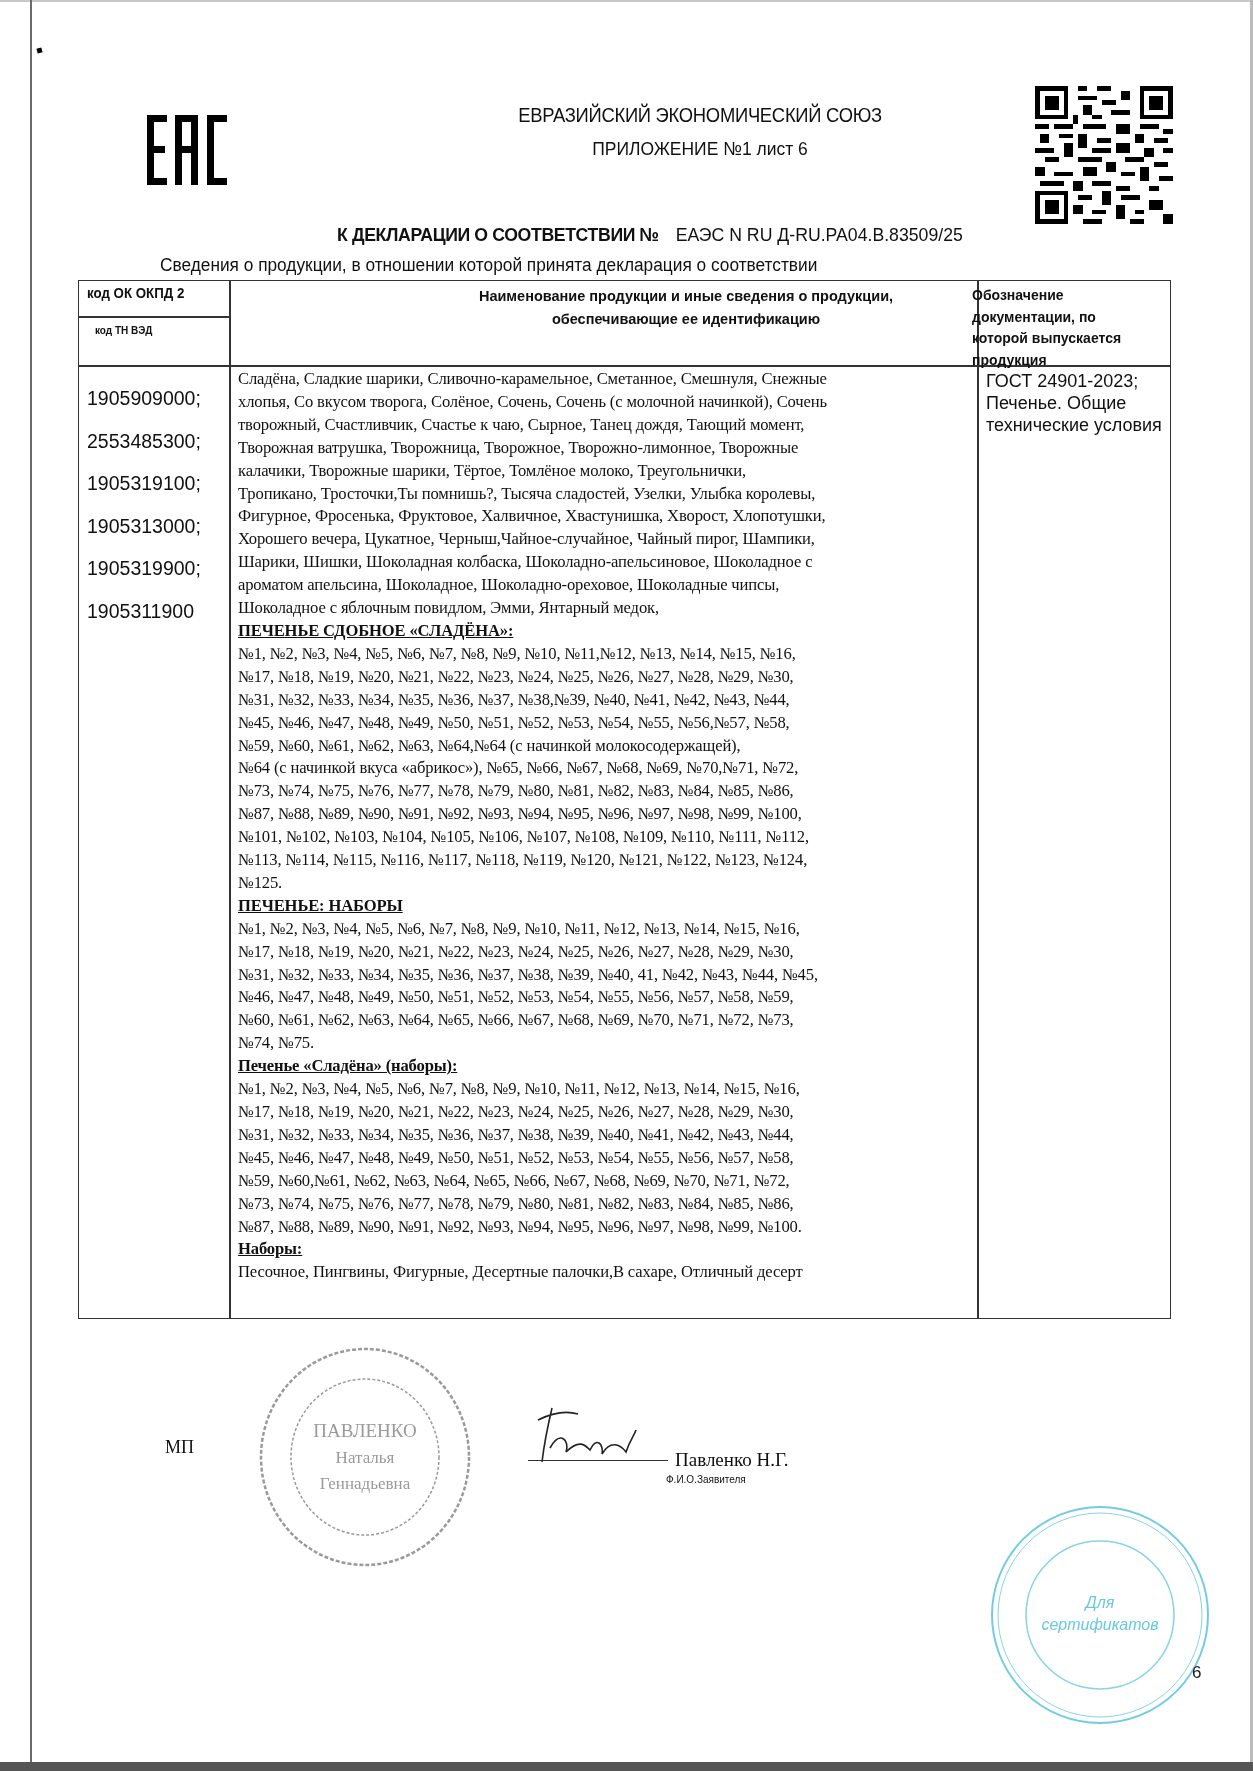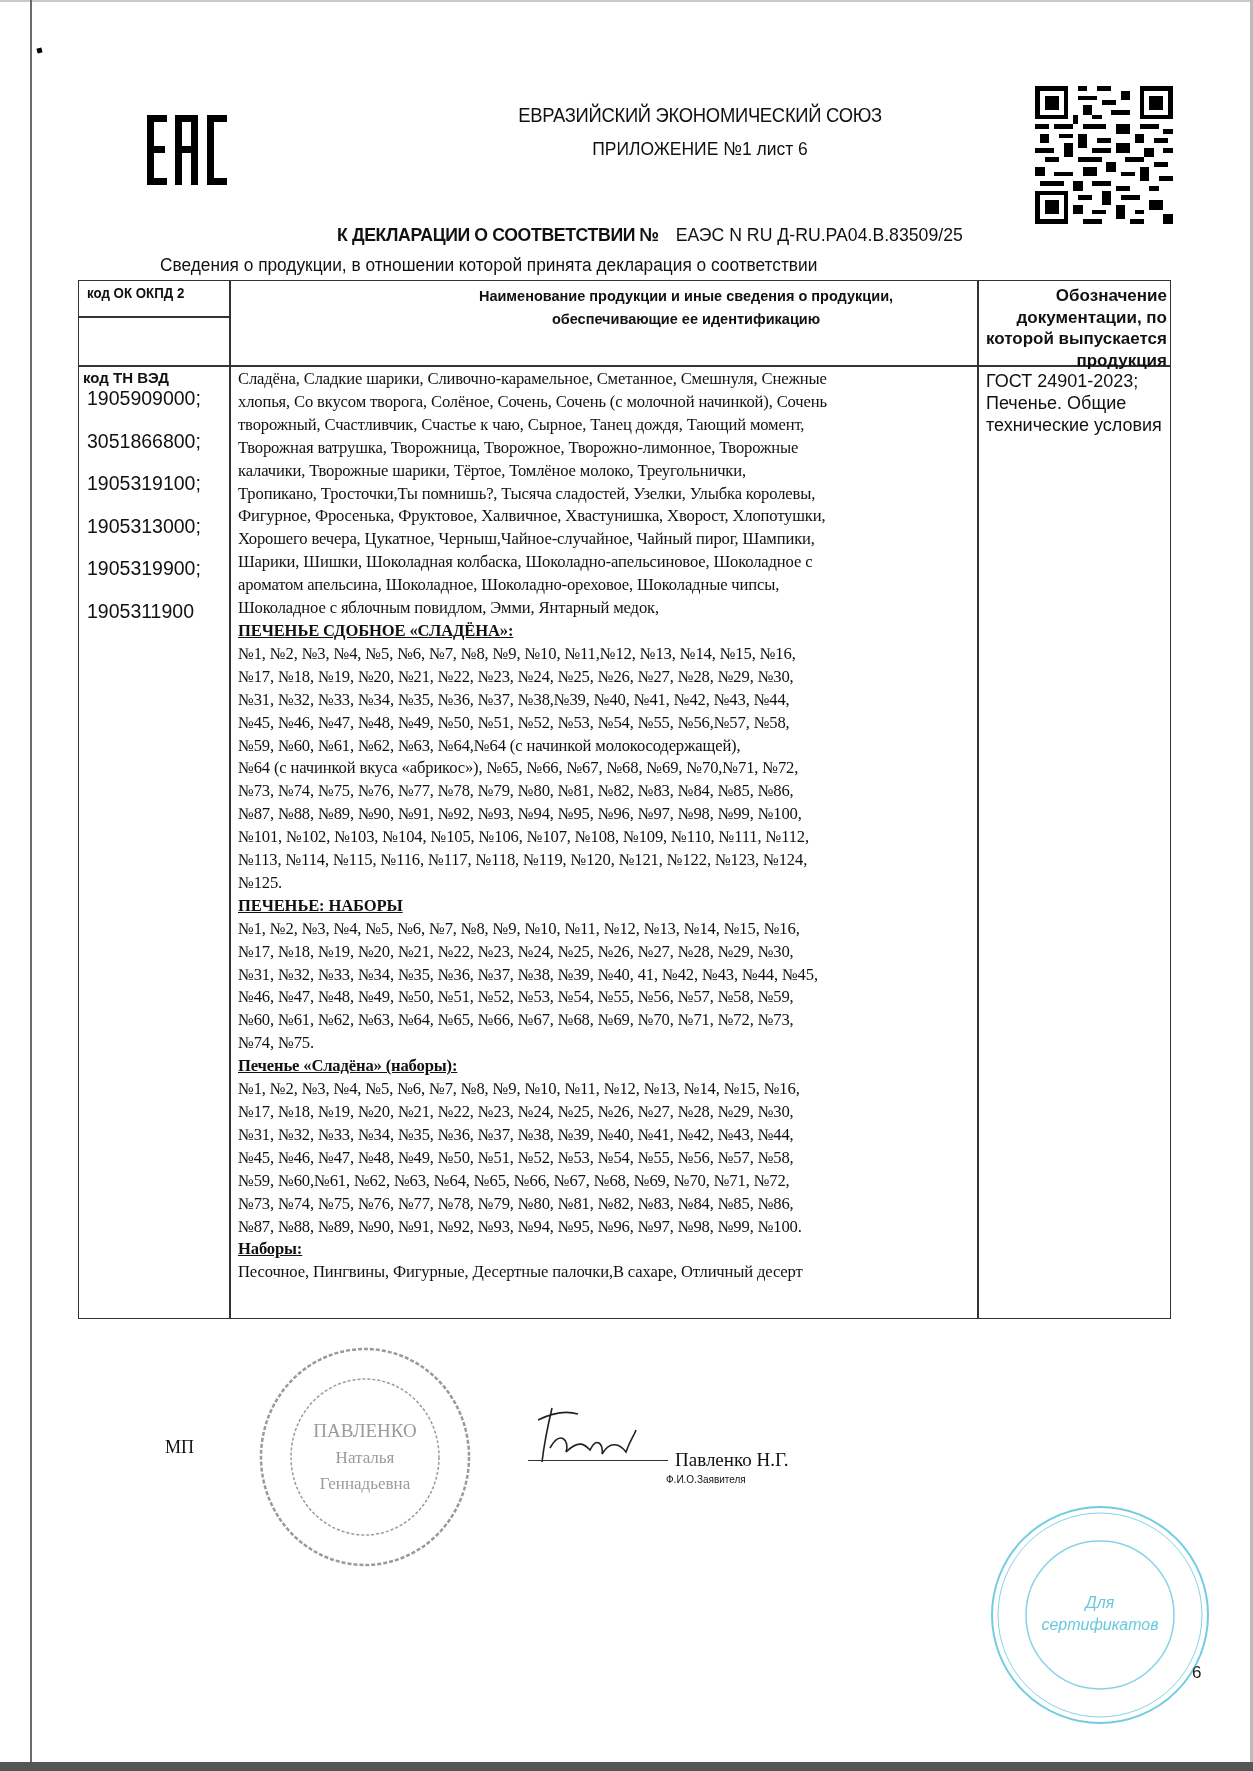--- a/index.html
+++ b/index.html
@@ -34,23 +34,23 @@
     position: absolute; left: 160px; top: 255px; width: 860px; white-space: nowrap;
     font-family: "Liberation Sans", sans-serif; font-size: 18px; transform: scaleX(0.96); transform-origin: left;
   }
 
   .table { position: absolute; left: 78px; top: 280px; width: 1093px; height: 1039px; border: 1.5px solid #333; box-sizing: border-box; }
   .vline { position: absolute; top: 0; bottom: 0; width: 1.5px; background: #333; }
   .hline { position: absolute; height: 1.5px; background: #333; }
 
   .th { position: absolute; font-family: "Liberation Sans", sans-serif; font-weight: bold; color: #111; }
   .th-okpd { left: 8px; top: 4px; font-size: 14px; transform: scaleX(0.95); transform-origin: left; }
-  .th-tnved { left: 4px; top: 44px; font-size: 15px; margin-top: 44px; }
+  .th-tnved { left: 16px; top: 44px; font-size: 10px; }
   .th-name { left: 150px; top: 4px; width: 818px; text-align: center; font-size: 14.5px; line-height: 23px; margin-left: 48px; }
-  .th-doc { left: 893px; top: 4px; width: 195px; text-align: right; font-size: 17px; line-height: 21.5px; }
+  .th-doc { left: 893px; top: 4px; width: 195px; text-align: left; font-size: 14px; line-height: 21.5px; }
 
   .codes { position: absolute; left: 8px; top: 88px; font-family: "Liberation Sans", sans-serif; font-size: 19.5px; line-height: 25.5px; }
   .codes div { white-space: nowrap; margin-top: 17px; }
 
   .body-cell { position: absolute; left: 159px; top: 87px; width: 800px; font-size: 16.6px; line-height: 22.9px; letter-spacing: -0.15px; }
   .body-cell .line { white-space: nowrap; }
   .body-cell .section-head { font-weight: bold; text-decoration: underline; white-space: nowrap; }
 
   .doc-cell { position: absolute; left: 907px; top: 89px; width: 180px; font-family: Liberation Sans, sans-serif; font-size: 18px; line-height: 22px; }
 
@@ -178,21 +178,21 @@
   </div>
   <div class="th th-doc">
     <div>Обозначение</div>
     <div>документации, по</div>
     <div>которой выпускается</div>
     <div>продукция</div>
   </div>
 
   <div class="codes">
     <div>1905909000;</div>
-    <div>3051866800;</div>
+    <div>2553485300;</div>
     <div>1905319100;</div>
     <div>1905313000;</div>
     <div>1905319900;</div>
     <div>1905311900</div>
   </div>
 
   <div class="body-cell" id="body-cell">
       <div class="line">Сладёна, Сладкие шарики, Сливочно-карамельное,  Сметанное, Смешнуля, Снежные</div>
       <div class="line">хлопья, Со вкусом творога, Солёное, Сочень, Сочень (с молочной начинкой), Сочень</div>
       <div class="line">творожный, Счастливчик, Счастье к чаю, Сырное, Танец дождя, Тающий момент,</div>

